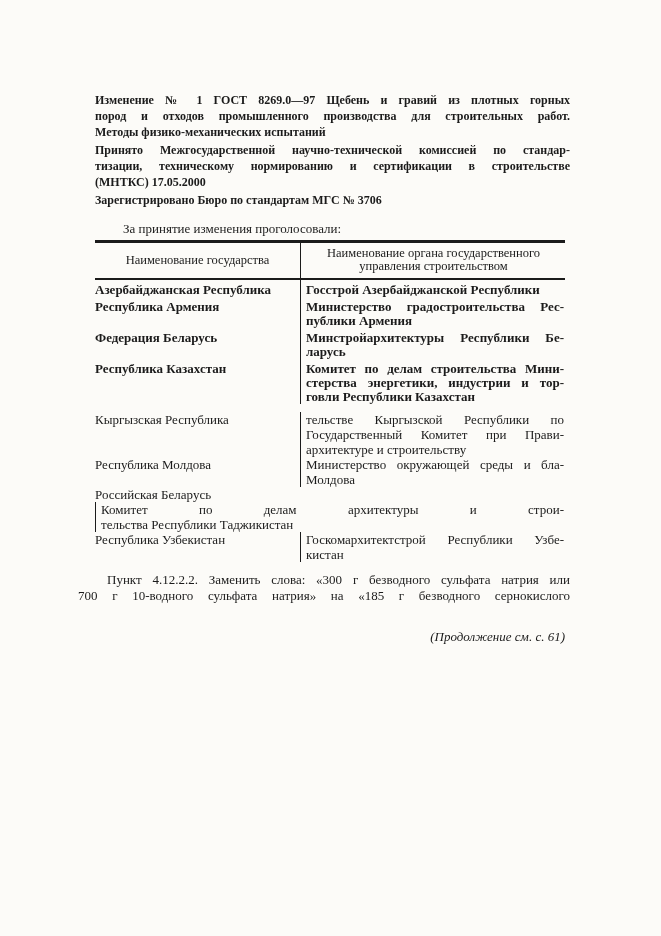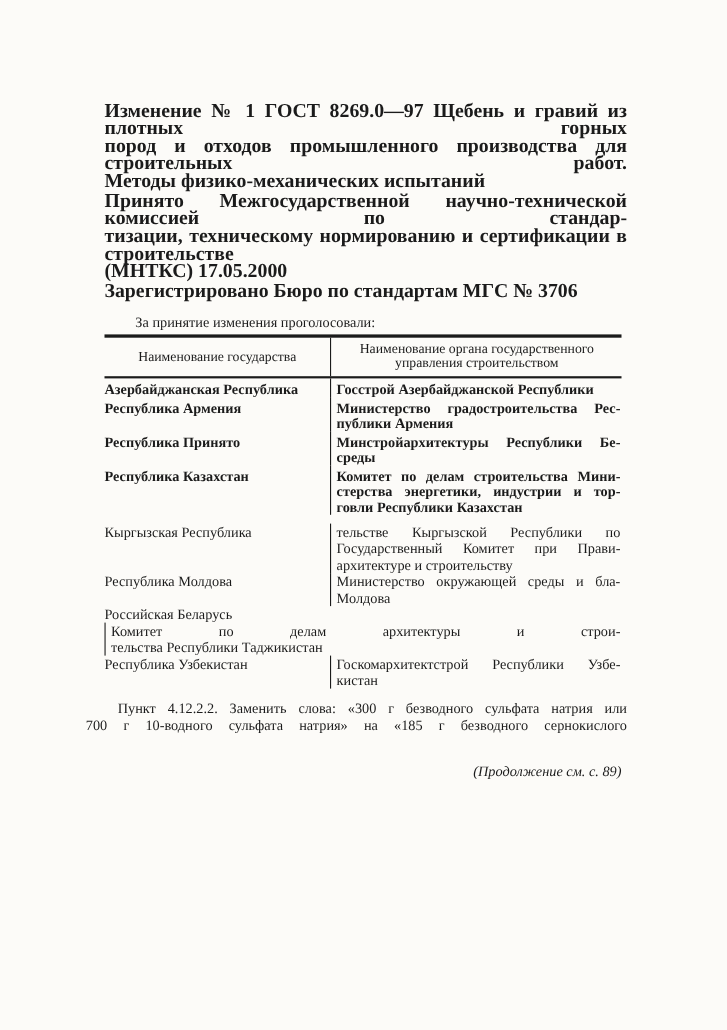--- a/index.html
+++ b/index.html
@@ -10,21 +10,21 @@
     color:var(--ink);
     font-family:"Liberation Serif", serif;
     overflow:hidden;
   }
   .page { padding:92px 91px 0 78px; width:661px; }
 
   
   .jl { text-align:justify; text-align-last:justify; }
 
   
-  .hdr { margin-left:17px; font-weight:bold; font-size:18px; }
+  .hdr { margin-left:17px; font-weight:bold; font-size:12px; }
   .para .ln { line-height:16px; }
   .para + .para { margin-top:2px; }
 
   .intro { margin:13px 0 0 45px; font-size:13px; line-height:16px; }
 
   
   .tbl { margin-left:17px; margin-top:3px; width:470px;
          border-top:3px solid var(--ink); font-size:13px; }
   .thead { display:flex; align-items:stretch; border-bottom:2px solid var(--ink); }
   .th-state { width:205px; display:flex; flex-direction:column;
@@ -93,24 +93,24 @@
             </div>
           </div>
           <div class="trow">
             <div class="cs">Республика Армения</div>
             <div class="ca">
               <div class="ln jl">Министерство градостроительства Рес-</div>
               <div class="ln">публики Армения</div>
             </div>
           </div>
           <div class="trow">
-            <div class="cs">Республика Принято</div>
+            <div class="cs">Федерация Беларусь</div>
             <div class="ca">
               <div class="ln jl">Минстройархитектуры Республики Бе-</div>
-              <div class="ln">среды</div>
+              <div class="ln">ларусь</div>
             </div>
           </div>
           <div class="trow">
             <div class="cs">Республика Казахстан</div>
             <div class="ca">
               <div class="ln jl">Комитет по делам строительства Мини-</div>
               <div class="ln jl">стерства энергетики, индустрии и тор-</div>
               <div class="ln">говли Республики Казахстан</div>
             </div>
           </div>
@@ -151,16 +151,16 @@
         </div>
       </div>
   </div>
 
   <div class="amend" id="amend">
       <div class="ln amendln jl indent">Пункт 4.12.2.2. Заменить слова: «300 г безводного сульфата натрия или</div>
       <div class="ln amendln jl">700 г 10-водного сульфата натрия» на «185 г безводного сернокислого</div>
     </div>
 
   <div class="note">
-    <span>(Продолжение см. с. 89)</span>
+    <span>(Продолжение см. с. 61)</span>
   </div>
 
 </div>
 
 </body></html>

